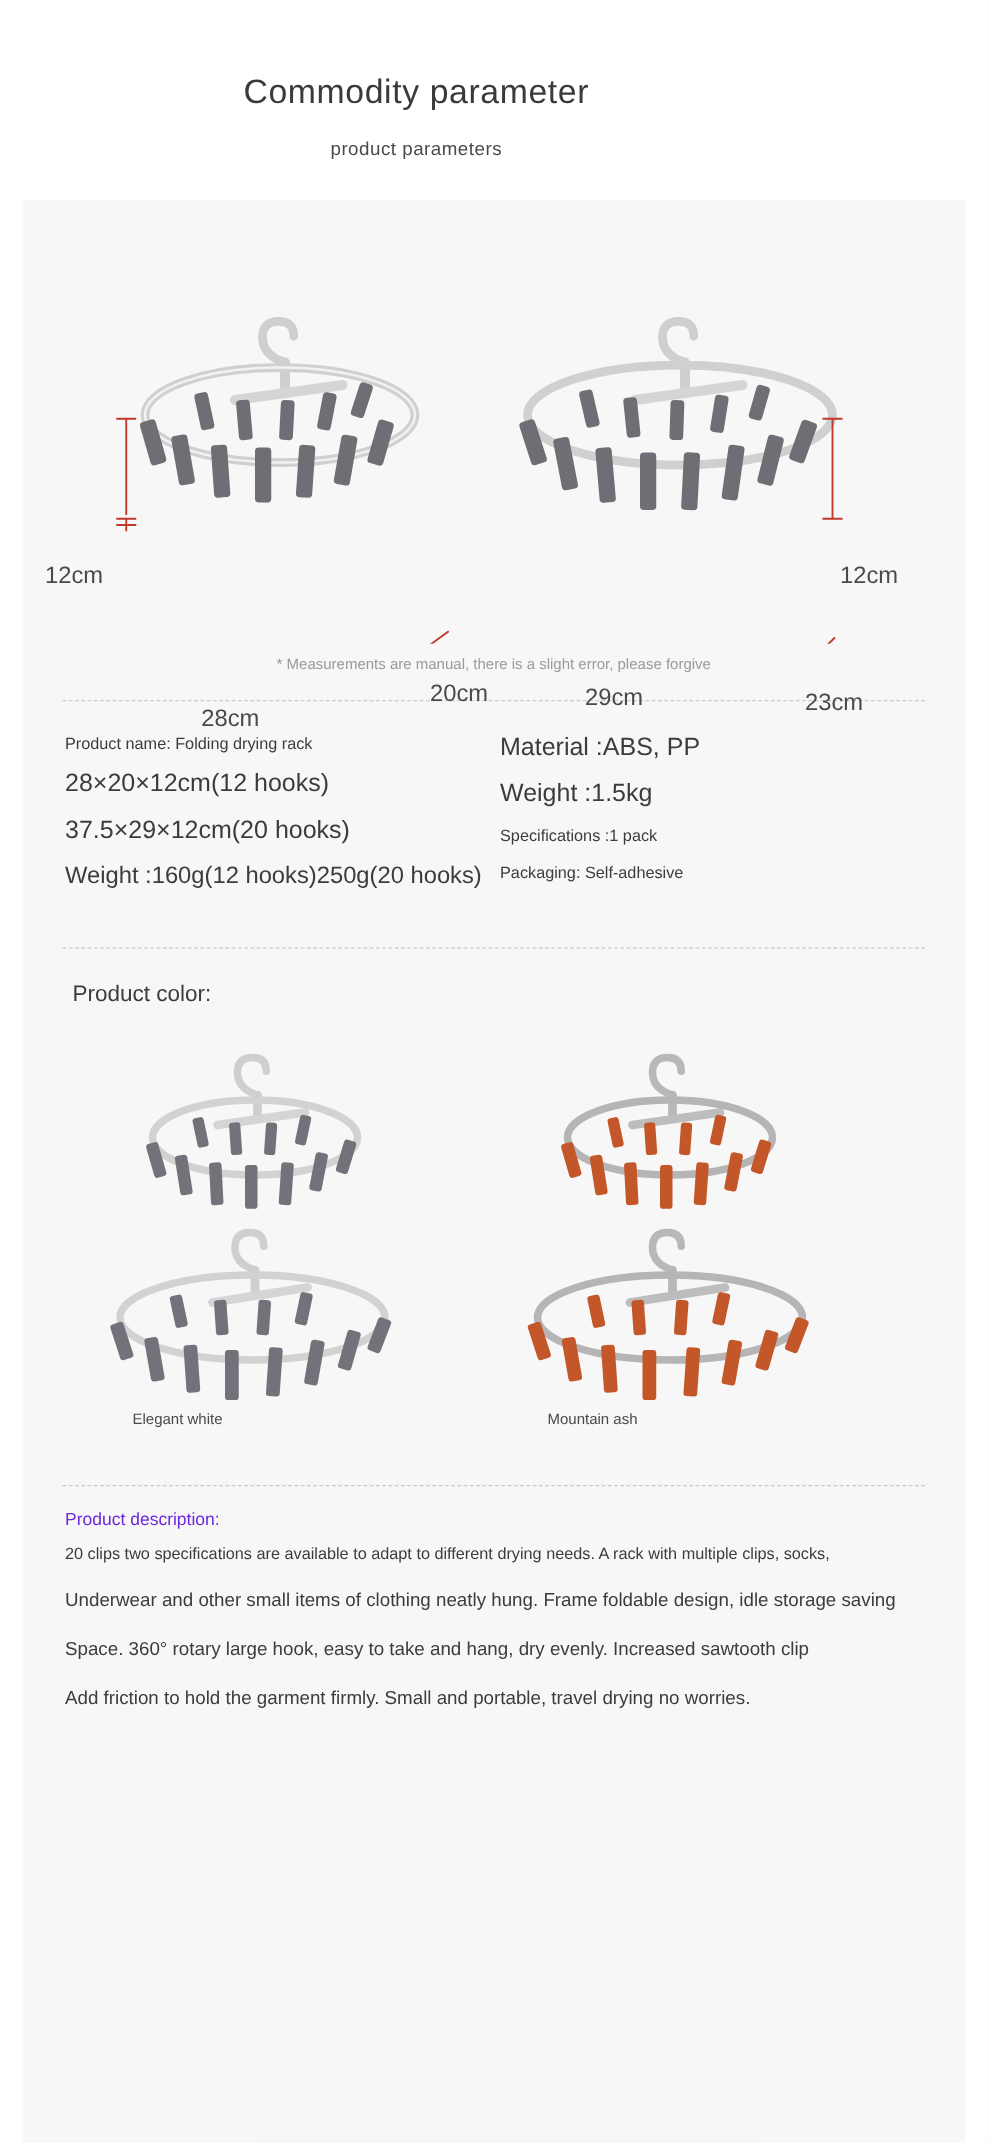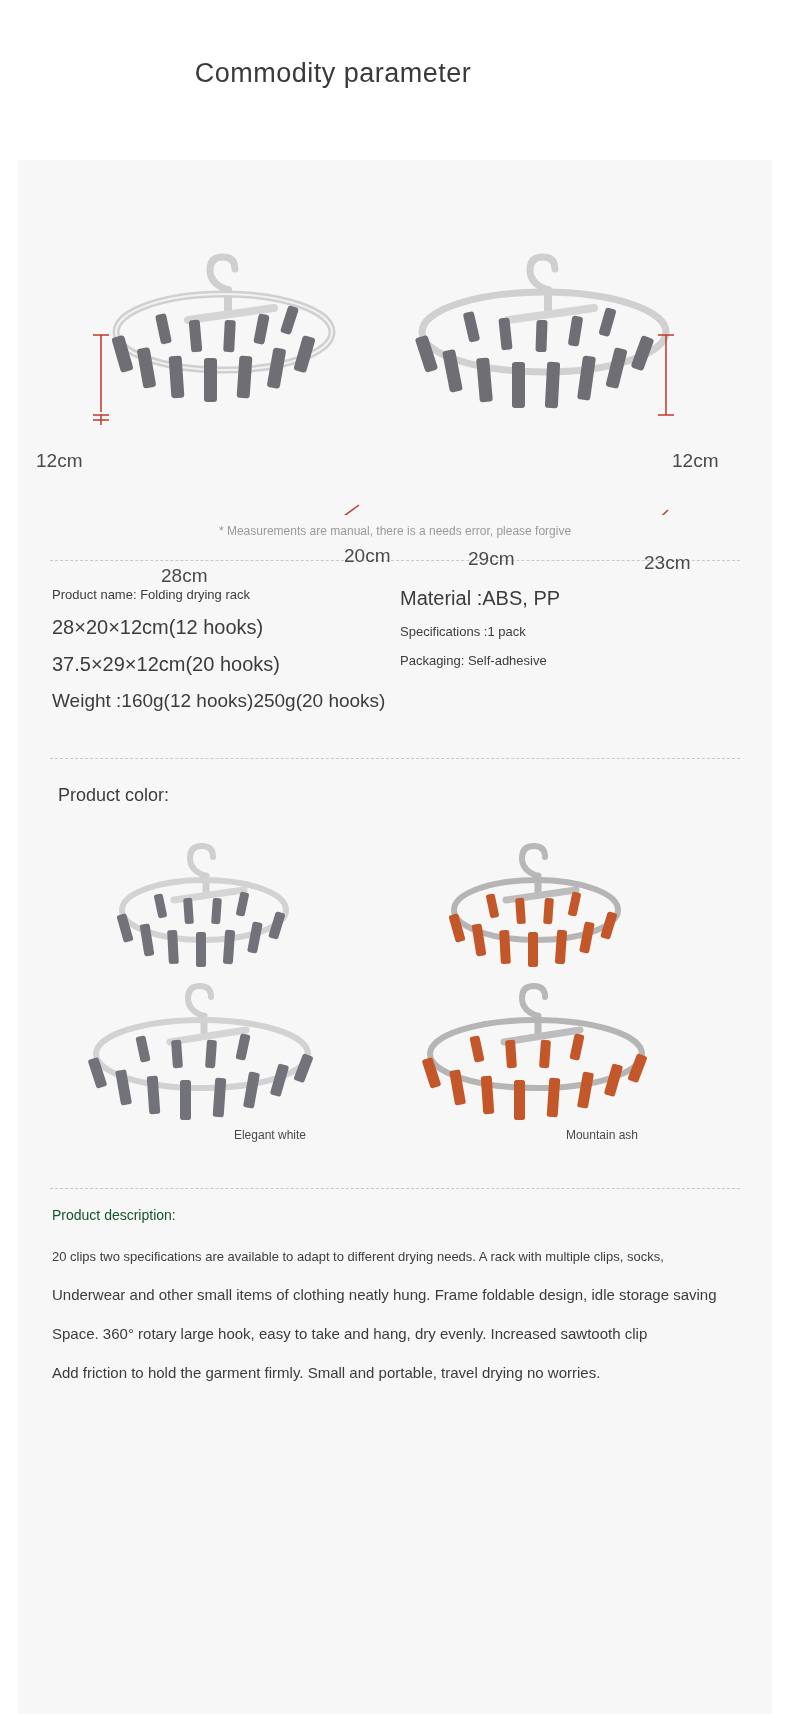--- a/index.html
+++ b/index.html
@@ -94,30 +94,30 @@
   }
   .color-grid {
     position: relative;
     height: 360px;
   }
   .color-name {
     position: absolute;
     font-size: 12px;
     color: #4a4a4a;
     width: 200px;
-    text-align: right;
+    text-align: left;
   }
   
   .desc {
     padding: 18px 34px 0 34px;
   }
   .desc-title {
     font-size: 14px;
-    color: #14532d;
-    margin-bottom: 26px;
+    color: #6d28d9;
+    margin-bottom: 12px;
   }
   .desc-lead {
     font-size: 18px;
     color: #3c3c3c;
     margin-bottom: 20px;
   }
   .desc-line {
     font-size: 13px;
     color: #3c3c3c;
     margin-bottom: 22px;
@@ -128,20 +128,21 @@
   
   svg { display: block; }
 </style>
 </head>
 <body>
 
 <div class="page">
 
   <div class="header">
     <h1>Commodity parameter</h1>
+    <div class="sub">product parameters</div>
   </div>
 
   <div class="body-panel">
 
     <div class="dim-area">
 
       <svg width="330" height="250" style="position:absolute;left:60px;top:80px;">
 
         <path d="M150 50 q-18 -6 -18 -20 q0 -13 13 -13 q12 0 12 12" fill="none" stroke="#cfcfcf" stroke-width="7" stroke-linecap="round"></path>
         <path d="M150 50 l0 22" stroke="#cfcfcf" stroke-width="8" stroke-linecap="round"></path>
@@ -207,32 +208,33 @@
         <line x1="280" y1="120" x2="296" y2="120" stroke="#c0392b" stroke-width="1.5"></line>
         <line x1="280" y1="200" x2="296" y2="200" stroke="#c0392b" stroke-width="1.5"></line>
         <line x1="28" y1="336" x2="250" y2="336" stroke="#c0392b" stroke-width="1.5"></line>
         <line x1="254" y1="330" x2="290" y2="295" stroke="#c0392b" stroke-width="1.5"></line>
       </svg>
       <div class="dim-label" style="left:654px;top:290px;">12cm</div>
       <div class="dim-label" style="left:450px;top:388px;">29cm</div>
       <div class="dim-label" style="left:626px;top:392px;">23cm</div>
     </div>
 
-    <div class="note">* Measurements are manual, there is a needs error, please forgive</div>
+    <div class="note">* Measurements are manual, there is a slight error, please forgive</div>
     <div class="divider"></div>
 
     <div class="specs">
       <div class="spec-col left">
         <div class="spec-line s13">Product name: Folding drying rack</div>
         <div class="spec-line s20">28×20×12cm(12 hooks)</div>
         <div class="spec-line s20">37.5×29×12cm(20 hooks)</div>
         <div class="spec-line s19">Weight :160g(12 hooks)250g(20 hooks)</div>
       </div>
       <div class="spec-col">
         <div class="spec-line s20">Material :ABS, PP</div>
+        <div class="spec-line s20">Weight :1.5kg</div>
         <div class="spec-line s13">Specifications :1 pack</div>
         <div class="spec-line s13">Packaging: Self-adhesive</div>
       </div>
     </div>
 
     <div class="divider"></div>
 
     <div class="color-title">Product color:</div>
     <div class="color-grid">
 

